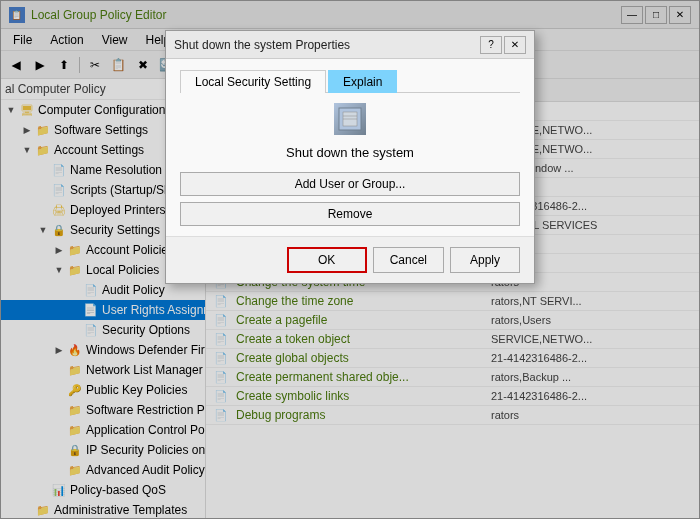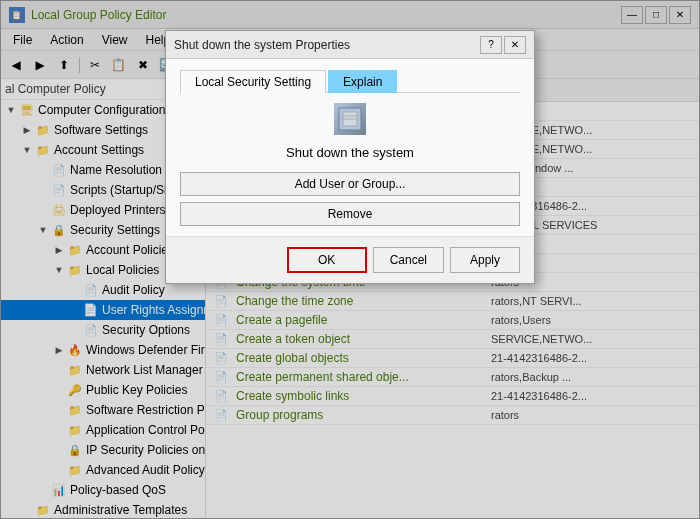--- a/index.html
+++ b/index.html
@@ -568,21 +568,21 @@
       <span class="row-name">Create permanent shared obje...</span>
       <span class="row-setting">rators,Backup ...</span>
     </div>
           <div class="panel-row">
       <span class="row-icon">📄</span>
       <span class="row-name">Create symbolic links</span>
       <span class="row-setting">21-4142316486-2...</span>
     </div>
           <div class="panel-row">
       <span class="row-icon">📄</span>
-      <span class="row-name">Group programs</span>
+      <span class="row-name">Debug programs</span>
       <span class="row-setting">rators</span>
     </div>
         </div>
     </div>
   </div>
 </div>
 
 <div class="dialog-overlay">
   <div class="dialog">
 

